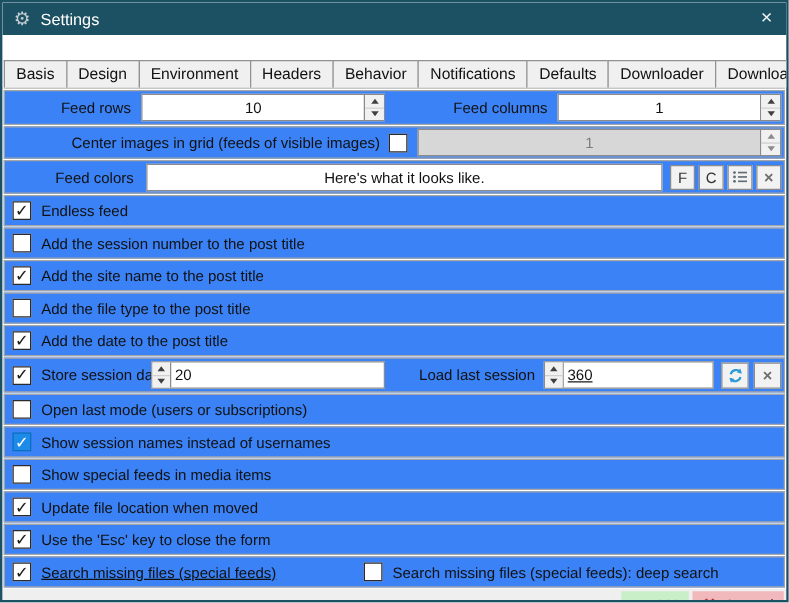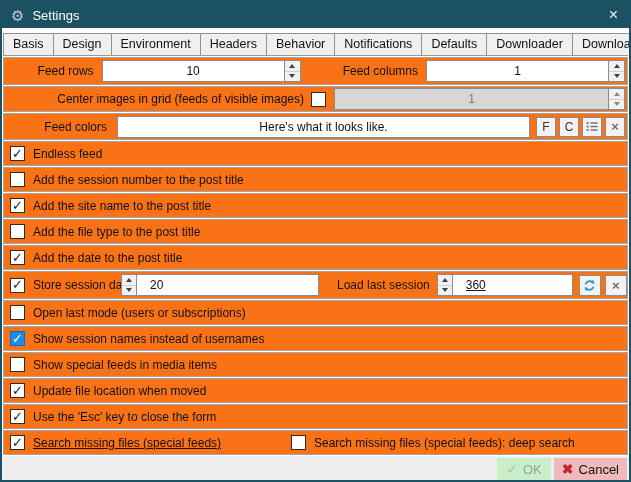--- a/index.html
+++ b/index.html
@@ -12,32 +12,32 @@
     font-size:12px;color:#1a1a1a;
     display:flex;flex-direction:column;
     position:relative;overflow:hidden;
   }
   
   .titlebar{height:26px;background:#1c5163;color:#fff;display:flex;align-items:center;padding:0 9px;flex:0 0 auto;}
   .titlebar .gear{font-size:15px;color:#c2cdd2;margin-right:8px;line-height:1;}
   .titlebar .title{font-size:13px;}
   .titlebar .close{margin-left:auto;font-size:16px;color:#eef3f5;cursor:pointer;line-height:1;padding:0 2px;}
   
-  .tabbar{display:flex;align-items:flex-end;background:#fff;padding:3px 1px 0 1px;flex:0 0 auto;height:27px;}
+  .tabbar{display:flex;align-items:flex-end;background:#fff;padding:3px 1px 0 1px;flex:0 0 auto;height:42px;}
   .tab{background:#f0f0f0;border:1px solid #919191;border-bottom:none;padding:3px 9px 4px 9px;margin-right:-1px;font-size:12.5px;color:#111;position:relative;white-space:nowrap;}
   .tabline{height:1px;background:#9a9a9a;margin:0 1px;flex:0 0 auto;}
   
   .content{flex:1;display:flex;flex-direction:column;gap:1px;padding:1px;background:#fff;}
-  .panel{border:1px solid #a5a5a5;background:#f97316;display:flex;align-items:center;flex:0 0 auto;}
+  .panel{border:1px solid #a5a5a5;background:#3b82f6;display:flex;align-items:center;flex:0 0 auto;}
   .h28{height:28px;} .h27{height:27px;} .h26{height:26px;} .h25{height:25px;}
   .lbl{color:#111;white-space:nowrap;}
   .r{text-align:right;}
   
   .spin,.textbox{background:#fff;border:1px solid #8b8b8b;height:22px;display:flex;align-items:stretch;}
-  .spin input,.textbox input{border:none;outline:none;flex:1;min-width:0;background:transparent;font-family:inherit;font-size:12px;color:#111;padding:0 13px;}
+  .spin input,.textbox input{border:none;outline:none;flex:1;min-width:0;background:transparent;font-family:inherit;font-size:12px;color:#111;padding:0 3px;}
   .center input{text-align:center;}
   .spin .btns{width:16px;display:flex;flex-direction:column;border-left:1px solid #8b8b8b;}
   .spin.left .btns{order:-1;border-left:none;border-right:1px solid #8b8b8b;width:15px;}
   .spin .sb{flex:1;background:#f1f1f1;display:flex;align-items:center;justify-content:center;cursor:pointer;}
   .spin .sb+.sb{border-top:1px solid #cfcfcf;}
   .tri-up{width:0;height:0;border-left:3px solid transparent;border-right:3px solid transparent;border-bottom:4px solid #404040;}
   .tri-down{width:0;height:0;border-left:3px solid transparent;border-right:3px solid transparent;border-top:4px solid #404040;}
   .spin.disabled{background:#d7d7d7;}
   .spin.disabled input{color:#7d7d7d;}
   .spin.disabled .tri-up{border-bottom-color:#8a8a8a;}

